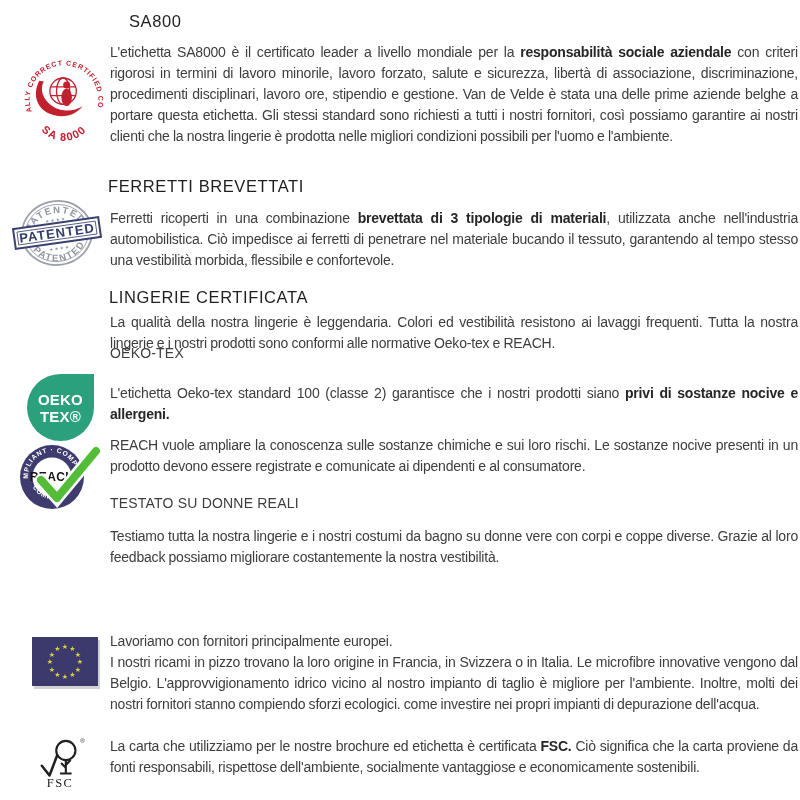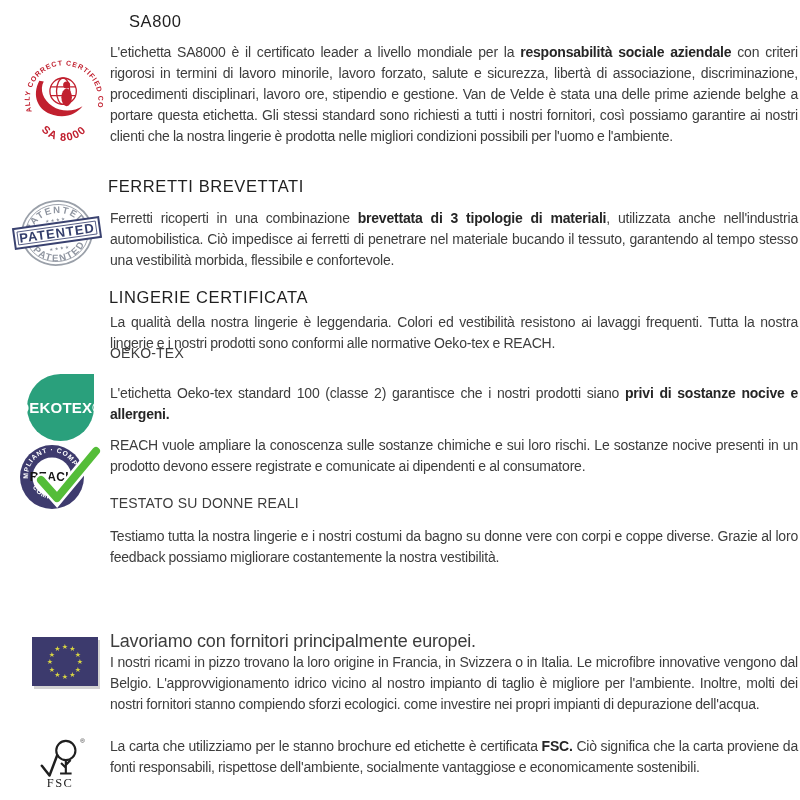--- a/index.html
+++ b/index.html
@@ -1,28 +1,28 @@
 <!DOCTYPE html>
 <html><head>
 <meta charset="utf-8">
 <style>
   html,body{margin:0;padding:0;background:#ffffff;}
   .page{position:relative;width:800px;height:800px;background:#ffffff;overflow:hidden;
         font-family:"Liberation Sans",sans-serif;}
   .para{position:absolute;left:110px;width:688px;margin:0;font-size:14px;line-height:21px;
         letter-spacing:-0.2px;word-spacing:-0.4px;color:#3d3d3d;text-align:justify;}
   .para b{color:#262626;margin-top:12px;}
-  .line{position:absolute;left:110px;width:688px;margin:0;font-size:18px;line-height:21px;
+  .line{position:absolute;left:110px;width:688px;margin:0;font-size:14px;line-height:21px;
         letter-spacing:-0.2px;color:#3d3d3d;}
   .heading{position:absolute;margin:0;font-size:16.5px;font-weight:400;color:#1f1f1f;
         letter-spacing:0.6px;}
   .small-label{position:absolute;margin:0;font-size:14px;color:#3d3d3d;letter-spacing:0.2px;}
   .badge{position:absolute;}
   .oeko{position:absolute;left:27px;top:374px;width:67px;height:67px;background:#2aa07c;
-        border-radius:50% 0 50% 50%;display:flex;align-items:center;
+        border-radius:50% 0 50% 50%;display:flex;flex-direction:column;align-items:center;
         justify-content:center;color:#ffffff;font-weight:700;font-size:15px;line-height:17px;
         letter-spacing:0.2px;}
   .euflag{position:absolute;left:32px;top:637px;width:66px;height:49px;background:#3c3a6d;
         box-shadow:2px 3px 0 #d2d2d2;}
 </style>
 </head>
 <body>
 
 <div class="page">
 
@@ -138,15 +138,15 @@
   <p class="para" style="top:652px">I nostri ricami in pizzo trovano la loro origine in Francia, in Svizzera o in Italia. Le microfibre innovative vengono dal Belgio. L'approvvigionamento idrico vicino al nostro impianto di taglio è migliore per l'ambiente. Inoltre, molti dei nostri fornitori stanno compiendo sforzi ecologici. come investire nei propri impianti di depurazione dell'acqua.</p>
 
   <svg class="badge" style="left:38px;top:734px" width="48" height="56" viewBox="0 0 50 58" xmlns="http://www.w3.org/2000/svg">
     <text x="44" y="9" font-size="6.5" fill="#1f1f1f">®</text>
     <circle cx="29" cy="17" r="10" fill="none" stroke="#1f1f1f" stroke-width="2.2"></circle>
     <path d="M 29,26 V 41 M 29,35 L 24,30 M 29,32 L 34,27 M 23,41 H 35" stroke="#1f1f1f" stroke-width="2.2" fill="none"></path>
     <path d="M 4,33 L 12,43 L 20,22" stroke="#1f1f1f" stroke-width="2.6" fill="none" stroke-linecap="round" stroke-linejoin="round"></path>
     <text x="23" y="55" font-size="13" letter-spacing="1.5" text-anchor="middle" fill="#1c1c1c" font-family="Liberation Serif, serif">FSC</text>
   </svg>
 
-  <p class="para" style="top:736px"><span>La carta che utilizziamo per le stanno brochure ed etichette è certificata </span><b>FSC.</b><span> Ciò significa che la carta proviene da fonti responsabili, rispettose dell'ambiente, socialmente vantaggiose e economicamente sostenibili.</span></p>
+  <p class="para" style="top:736px"><span>La carta che utilizziamo per le nostre brochure ed etichetta è certificata </span><b>FSC.</b><span> Ciò significa che la carta proviene da fonti responsabili, rispettose dell'ambiente, socialmente vantaggiose e economicamente sostenibili.</span></p>
 
 </div>
 
 </body></html>

